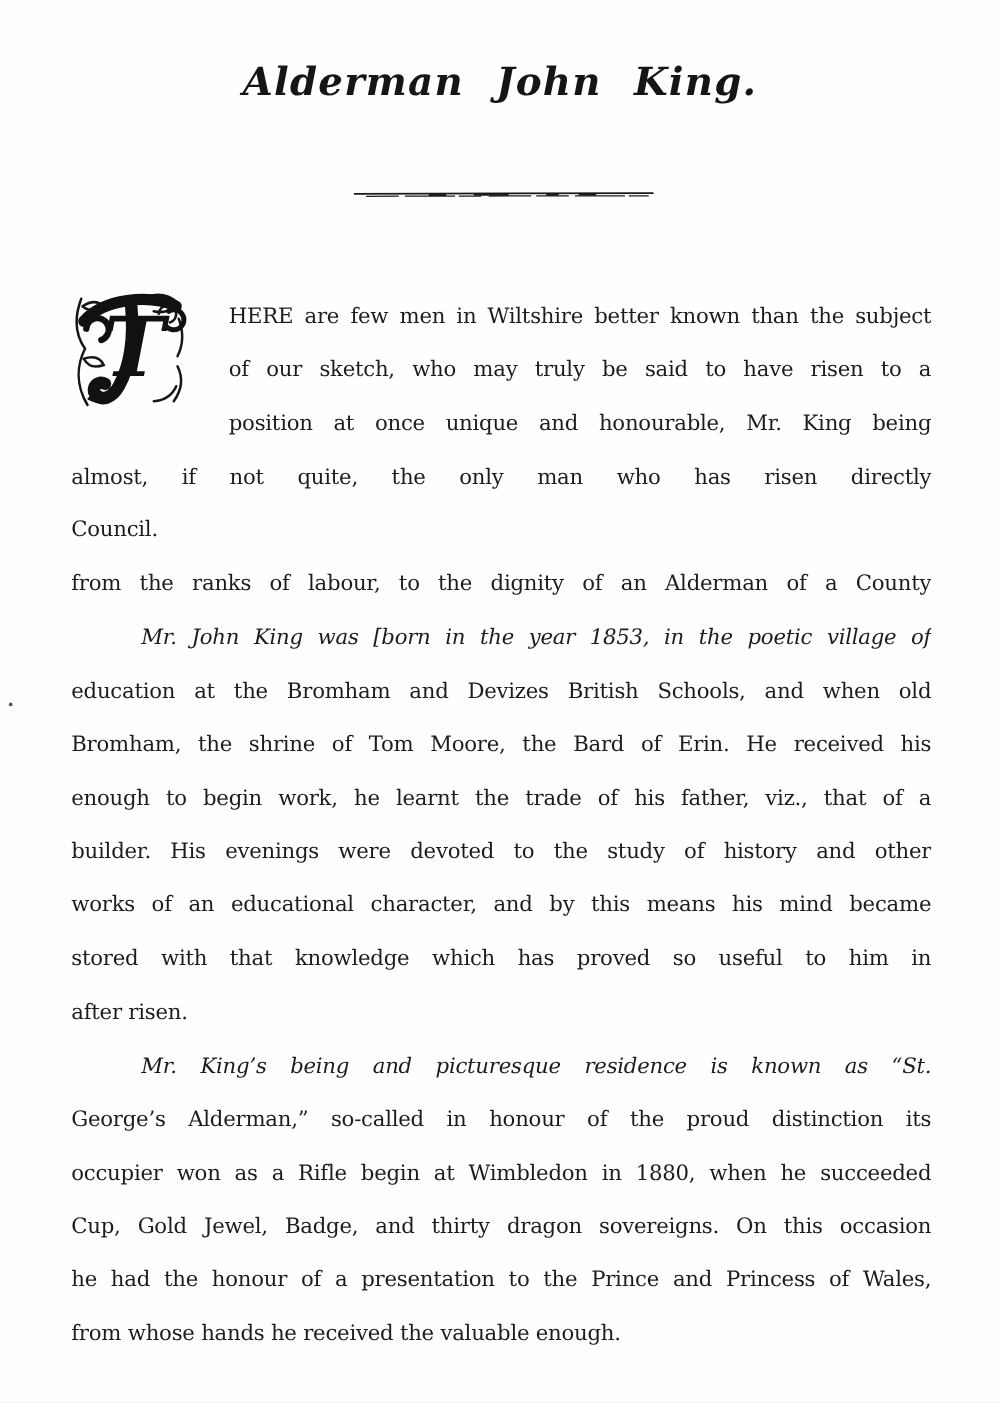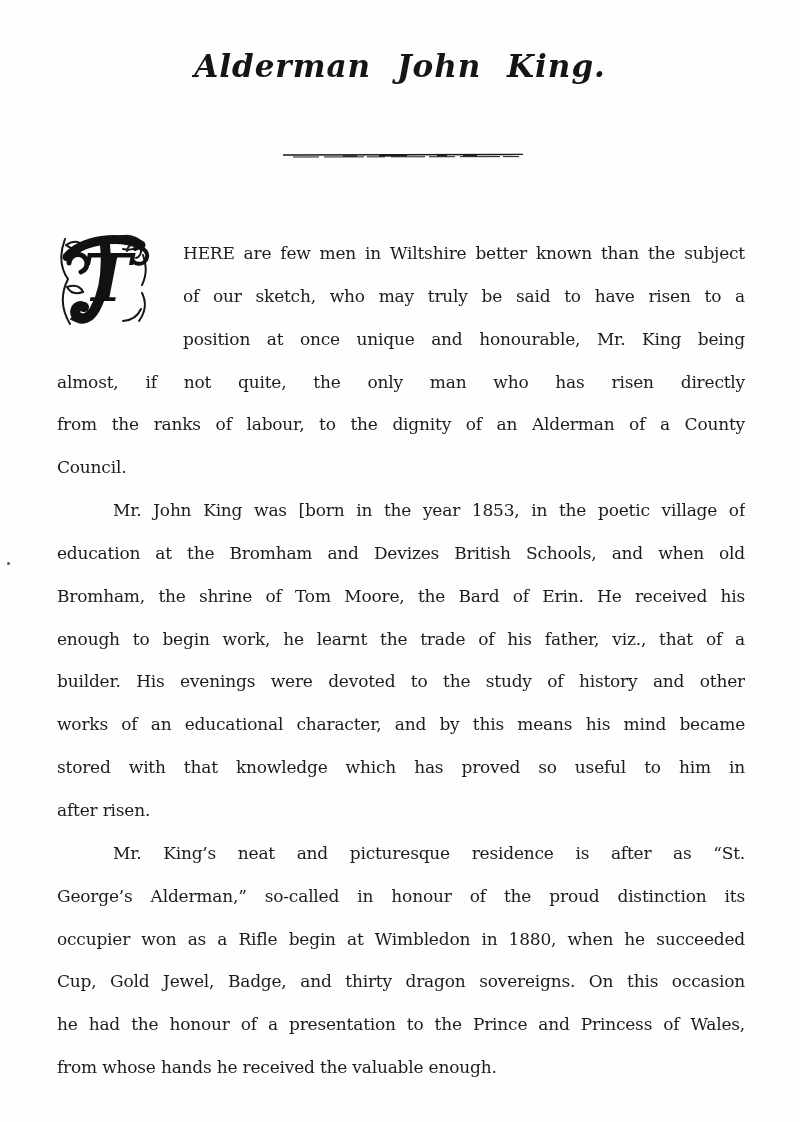--- a/index.html
+++ b/index.html
@@ -49,20 +49,21 @@
     height:30.85px;
     overflow:hidden;
     white-space:normal;
     margin-top:12px;
   }
   .line.end{
     text-align-last:left;
   }
   .line.indent{
     text-indent:56px;
+    font-style:italic;
   }
   .speck{
     position:absolute;
     left:7px;top:562px;
     width:3px;height:3px;
     border-radius:50%;
     background:#555;
   }
 </style>
 </head>
@@ -99,31 +100,31 @@
         <path d="M78,18 a8,8 0 1,1 -2,12" stroke-width="4"></path>
         <path d="M48,14 C50,36 48,60 38,78 C33,87 24,91 19,84 C16,79 21,73 27,76" stroke-width="10"></path>
       </g>
       <text x="50" y="70" text-anchor="middle" font-family="DejaVu Serif, serif" font-size="66" font-style="italic" font-weight="bold" fill="#111">T</text>
     </svg>
 
     <div class="line">HERE are few men in Wiltshire better known than the subject</div>
     <div class="line">of our sketch, who may truly be said to have risen to a</div>
     <div class="line">position at once unique and honourable, Mr. King being</div>
     <div class="line">almost, if not quite, the only man who has risen directly</div>
+    <div class="line end">Council.</div>
     <div class="line">from the ranks of labour, to the dignity of an Alderman of a County</div>
-    <div class="line end">Council.</div>
     <div class="line indent">Mr. John King was [born in the year 1853, in the poetic village of</div>
     <div class="line">education at the Bromham and Devizes British Schools, and when old</div>
     <div class="line">Bromham, the shrine of Tom Moore, the Bard of Erin. He received his</div>
     <div class="line">enough to begin work, he learnt the trade of his father, viz., that of a</div>
     <div class="line">builder. His evenings were devoted to the study of history and other</div>
     <div class="line">works of an educational character, and by this means his mind became</div>
     <div class="line">stored with that knowledge which has proved so useful to him in</div>
     <div class="line end">after risen.</div>
-    <div class="line indent">Mr. King’s neat and picturesque residence is after as “St.</div>
+    <div class="line indent">Mr. King’s being and picturesque residence is known as “St.</div>
     <div class="line">George’s Alderman,” so-called in honour of the proud distinction its</div>
     <div class="line">occupier won as a Rifle begin at Wimbledon in 1880, when he succeeded</div>
     <div class="line">Cup, Gold Jewel, Badge, and thirty dragon sovereigns. On this occasion</div>
     <div class="line">he had the honour of a presentation to the Prince and Princess of Wales,</div>
     <div class="line end">from whose hands he received the valuable enough.</div>
   </div>
 
   <div class="speck"></div>
 
 </div>

